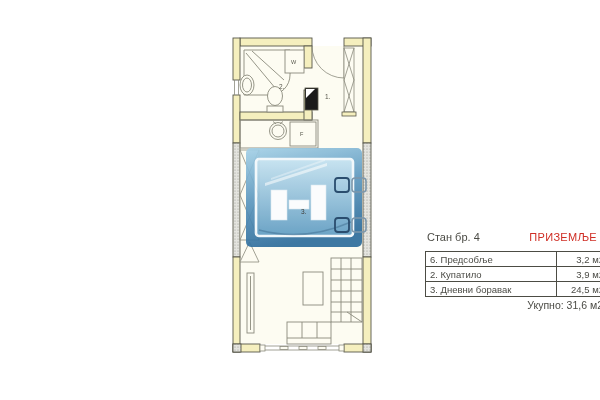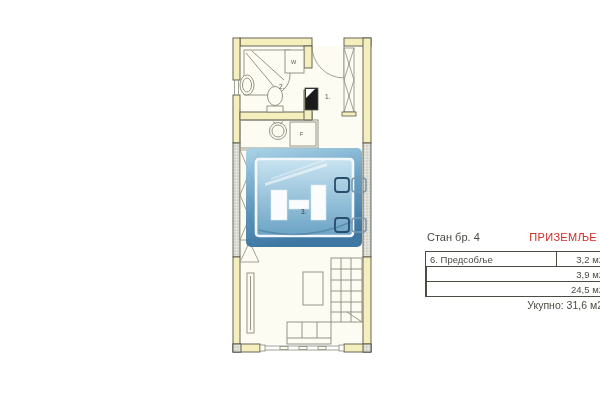--- a/index.html
+++ b/index.html
@@ -184,22 +184,24 @@
     <span>Стан бр. 4</span>
     <span class="floor">ПРИЗЕМЉЕ</span>
   </div>
 
   <div class="area-table">
     <div class="area-row">
       <span class="nm">6. Предсобље</span>
       <span class="val">3,2 м2</span>
     </div>
     <div class="area-row">
+      <span class="nm">2. Купатило</span>
       <span class="val">3,9 м2</span>
     </div>
     <div class="area-row">
+      <span class="nm">3. Дневни боравак</span>
       <span class="val">24,5 м2</span>
     </div>
   </div>
 
   <div class="total-line">Укупно: 31,6 м2</div>
 
 </div>
 
 </body></html>

